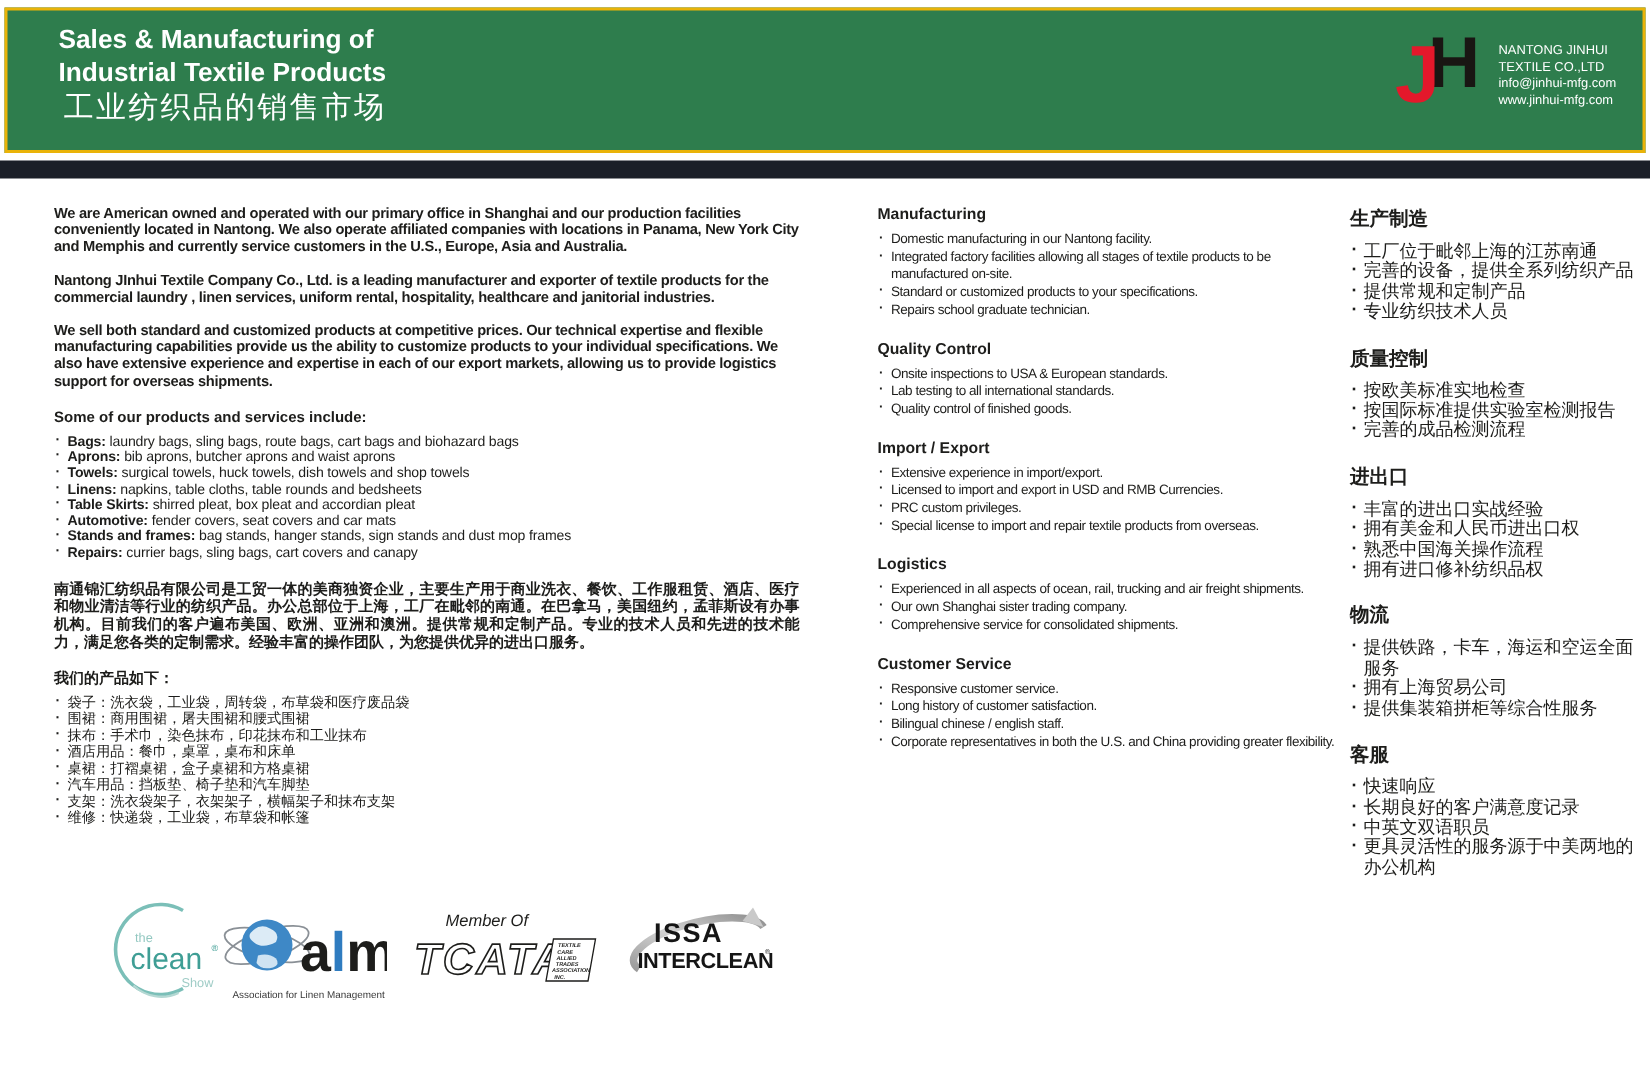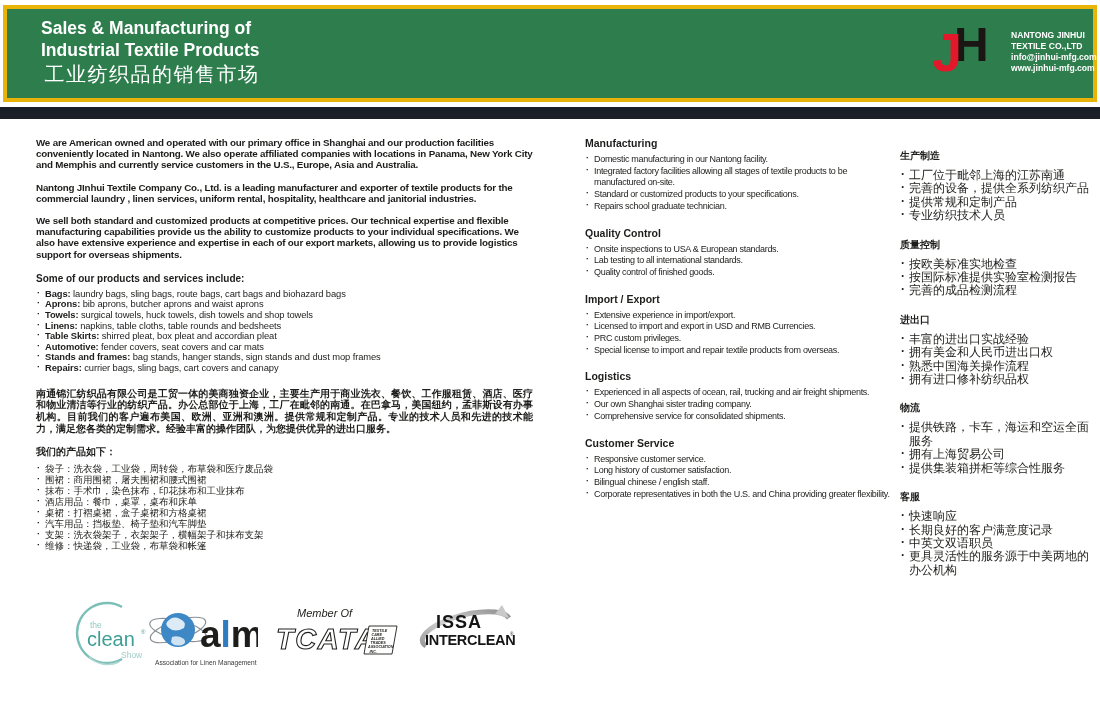--- a/index.html
+++ b/index.html
@@ -5,33 +5,33 @@
   * { box-sizing: border-box; }
   html,body { margin:0; padding:0; background:#ffffff; }
   .page {
     position:relative; width:1100px; height:725px; background:#ffffff;
     font-family:"Liberation Sans", sans-serif; color:#1d1d1b; overflow:hidden;
   }
 
   
   .header {
     position:absolute; top:5px; left:3px; width:1094px; height:97px;
-    background:#2e7d4d; border:4px solid #eab308;
+    background:#2e7d4d; border:2px solid #eab308;
   }
   .ht { position:absolute; top:9px; }
   .ht-left  { left:34px; }
   .ht-right { left:585px; }
   .ht-en { color:#ffffff; font-weight:bold; font-size:17.5px; line-height:21.5px; }
   .ht-zh { color:#ffffff; font-size:20px; line-height:25px; letter-spacing:1.5px; margin-top:1px; font-weight:normal;text-align:right; }
 
   .logo { position:absolute; left:925px; top:10px; display:flex; }
   .logo-mark { position:relative; width:62px; height:60px; flex:0 0 auto; }
   .logo-h { position:absolute; left:22px; top:2px; font-size:48px; font-weight:bold; color:#191613; line-height:1; z-index:1; }
   .logo-j { position:absolute; left:0px;  top:6px; font-size:54px; font-weight:bold; color:#e4182b; line-height:1; z-index:2; }
-  .logo-text { margin-left:17px; padding-top:11px; color:#ffffff; font-size:8.6px; font-weight:bold; line-height:11px; white-space:nowrap; }
+  .logo-text { margin-left:7px; padding-top:11px; color:#ffffff; font-size:8.6px; font-weight:normal; line-height:11px; white-space:nowrap; }
 
   .dark-bar { position:absolute; top:107px; left:0; width:1100px; height:12px; background:#1b1f28; }
 
   
   .col { position:absolute; top:137px; }
   .col-left  { left:36px;  width:497px; }
   .col-mid   { left:585px; width:312px; }
   .col-right { left:900px; width:196px; }
 
   .intro p { margin:0 0 11px; font-size:9.8px; letter-spacing:-0.2px; font-weight:bold; line-height:11.2px; }
@@ -44,21 +44,21 @@
   .plist .b { font-weight:bold;text-align:right; }
 
   .zh-para { font-size:10px; font-weight:bold; line-height:11.9px; margin:14px 0 0; text-align:justify; }
   .zh-heading { font-size:10px; font-weight:bold; margin:10px 0 4px; }
   .zh-list li { font-size:9.5px; line-height:11px; }
 
   .section { margin-bottom:14px; }
   .section h3 { font-size:10.5px; margin:0 0 5px; font-weight:bold; }
   .col-mid .section li { font-size:9px; line-height:11.7px; letter-spacing:-0.3px; }
   .col-right .section { margin-bottom:15px; }
-  .col-right .section h3 { font-size:10px; margin:12px 0 6px; }
+  .col-right .section h3 { font-size:13px; margin:0 0 6px; }
   .col-right .section li { font-size:12px; line-height:13.4px; }
 
   
   .flogo { position:absolute; }
   .flogo svg { display:block; }
   .clean-pos { left:62px;  top:597px; }
   .alm-pos   { left:148px; top:601px; }
   .tcata-pos { left:273px; top:600px; }
   .issa-pos  { left:412px; top:597px; }
 </style>

